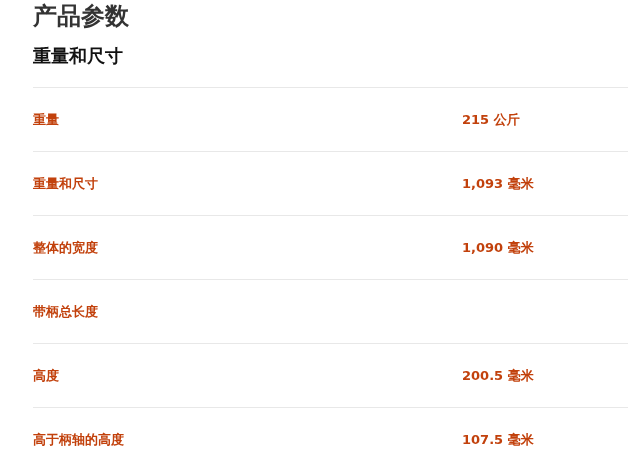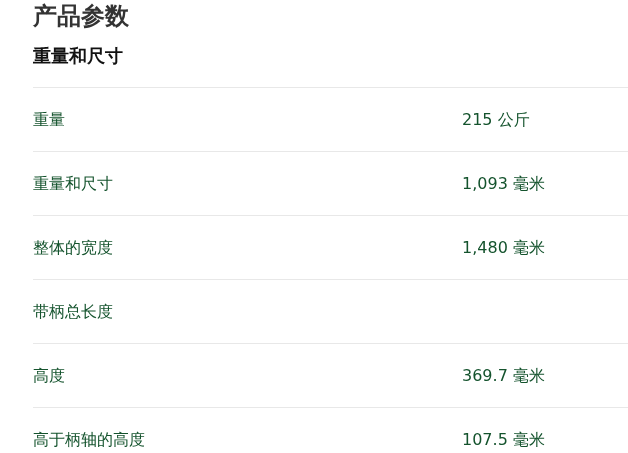--- a/index.html
+++ b/index.html
@@ -1,47 +1,47 @@
 <!DOCTYPE html>
 <html><head>
 <meta charset="utf-8">
 <style>
   html,body{margin:0;padding:0;background:#fff;}
   body{width:628px;height:453px;overflow:hidden;position:relative;font-family:"DejaVu Sans","Liberation Sans",sans-serif;color:#333;}
   .title{position:absolute;left:33px;top:0px;font-size:24px;line-height:32px;color:#333;font-weight:bold;margin:0;}
   .section{position:absolute;left:33px;top:44px;font-size:18px;line-height:24px;font-weight:bold;color:#111;margin:0;}
   .table{position:absolute;left:33px;top:87px;right:0;}
   .row{height:63px;border-top:1px solid #e8e8e8;position:relative;}
-  .row span{position:absolute;top:0;line-height:63px;font-size:16px;color:#14532d;}
+  .row span{position:absolute;top:0;line-height:63px;font-size:13px;color:#c2410c;font-weight:bold;}
   .label{left:0;}
   .value{left:429px;}
 </style>
 </head>
 <body>
 
 <h1 class="title">产品参数</h1>
 <h2 class="section">重量和尺寸</h2>
 
 <div class="table">
   <div class="row">
     <span class="label">重量</span>
     <span class="value">215 公斤</span>
   </div>
   <div class="row">
     <span class="label">重量和尺寸</span>
     <span class="value">1,093 毫米</span>
   </div>
   <div class="row">
     <span class="label">整体的宽度</span>
-    <span class="value">1,480 毫米</span>
+    <span class="value">1,090 毫米</span>
   </div>
   <div class="row">
     <span class="label">带柄总长度</span>
   </div>
   <div class="row">
     <span class="label">高度</span>
-    <span class="value">369.7 毫米</span>
+    <span class="value">200.5 毫米</span>
   </div>
   <div class="row">
     <span class="label">高于柄轴的高度</span>
     <span class="value">107.5 毫米</span>
   </div>
 </div>
 
 </body></html>

